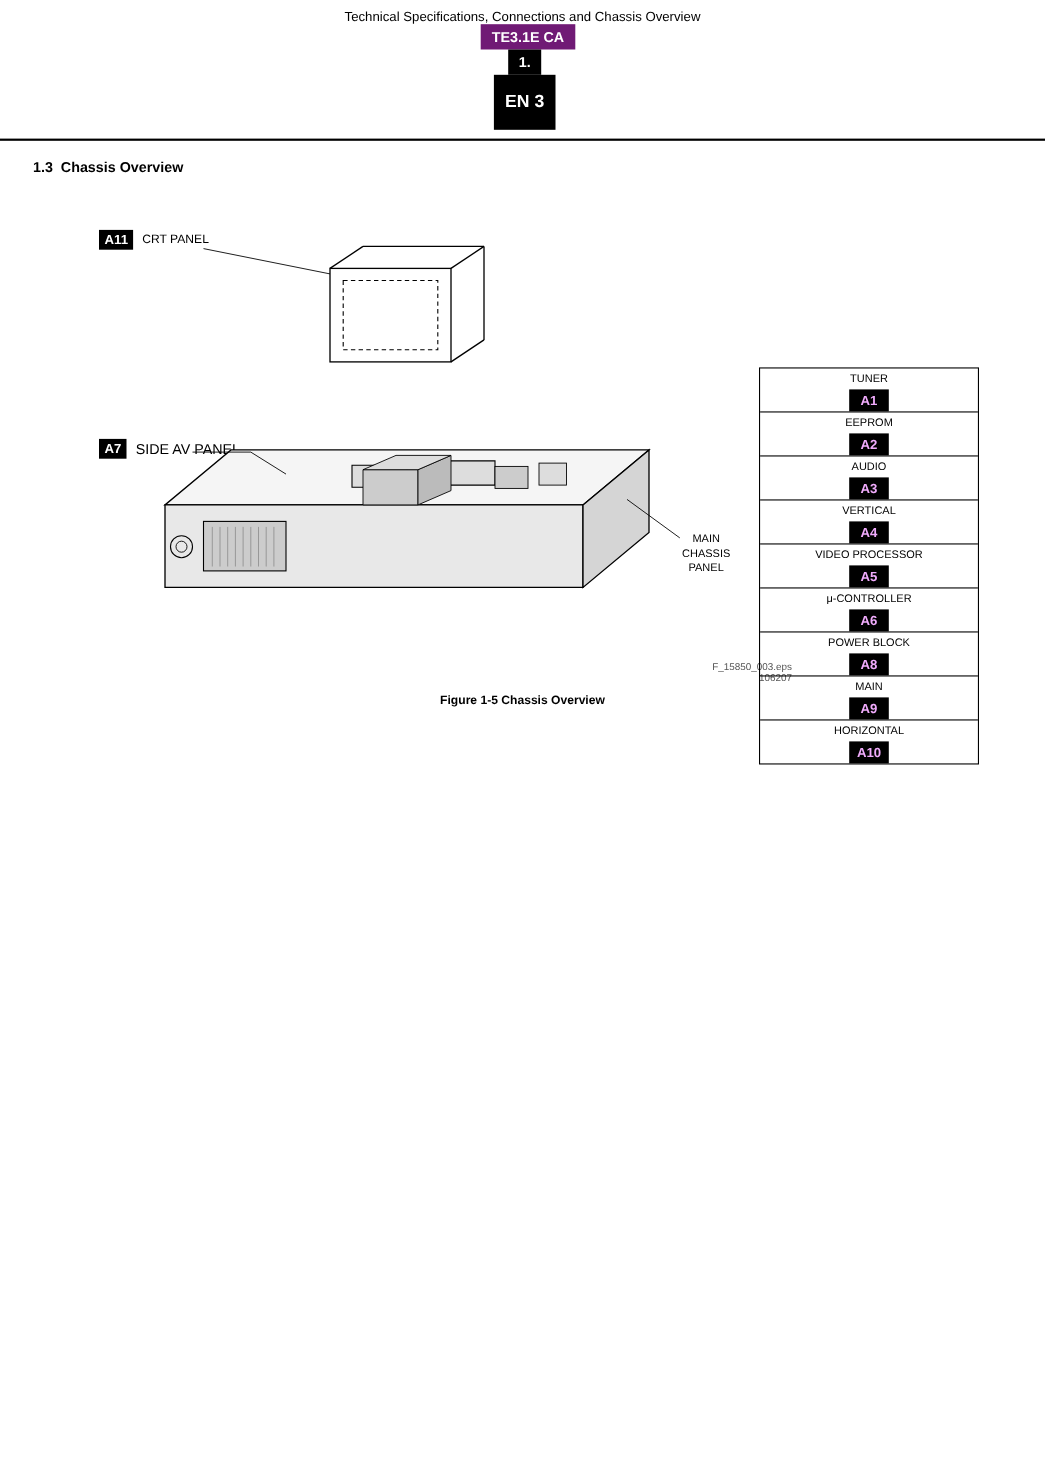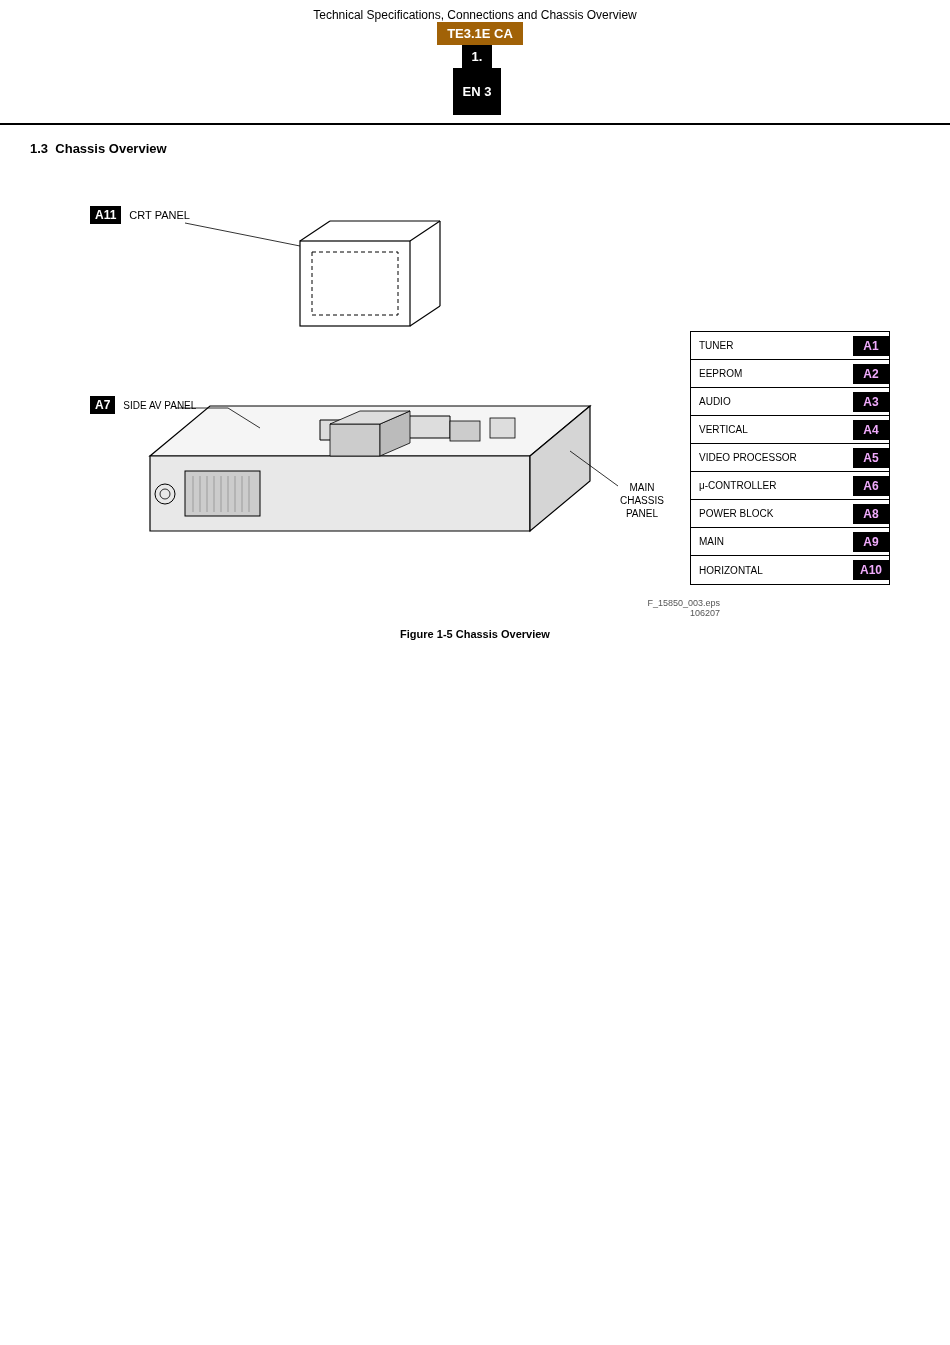--- a/index.html
+++ b/index.html
@@ -20,40 +20,40 @@
       padding: 8px 20px;
       margin: 0;
       flex-direction: column;
     }
     .header-title {
       flex: 1;
       font-size: 12px;
       color: #000;
     }
     .header-badge {
-      background: #a16207;
+      background: #701a75;
       color: #fff;
       padding: 4px 10px;
       font-size: 13px;
       font-weight: bold;
       margin-left: 10px;
     }
     .header-num {
       background: #000;
       color: #fff;
       padding: 4px 10px;
       font-size: 13px;
       font-weight: bold;
       margin-left: 4px;
     }
     .header-en {
       background: #000;
       color: #fff;
       padding: 16px 10px;
-      font-size: 13px;
+      font-size: 16px;
       font-weight: bold;
       margin-left: 4px;
     }
 
     
     .section-heading {
       padding: 16px 30px 10px 30px;
       font-size: 13px;
       font-weight: bold;
     }
@@ -102,21 +102,21 @@
       gap: 8px;
     }
     .badge-a7 {
       background: #000;
       color: #fff;
       font-weight: bold;
       font-size: 12px;
       padding: 2px 5px;
     }
     .av-text {
-      font-size: 10px;
+      font-size: 13px;
     }
 
     
     .chassis-label {
       position: absolute;
       top: 305px;
       left: 590px;
       font-size: 10px;
       text-align: center;
       line-height: 1.3;
@@ -135,20 +135,21 @@
       top: 155px;
       right: 30px;
       width: 200px;
       border: 1px solid #000;
     }
     .component-row {
       display: flex;
       align-items: center;
       border-bottom: 1px solid #000;
       min-height: 28px;
+      flex-direction: column;
     }
     .component-row:last-child {
       border-bottom: none;
     }
     .component-name {
       flex: 1;
       padding: 4px 8px;
       font-size: 10px;
     }
     .component-badge {

